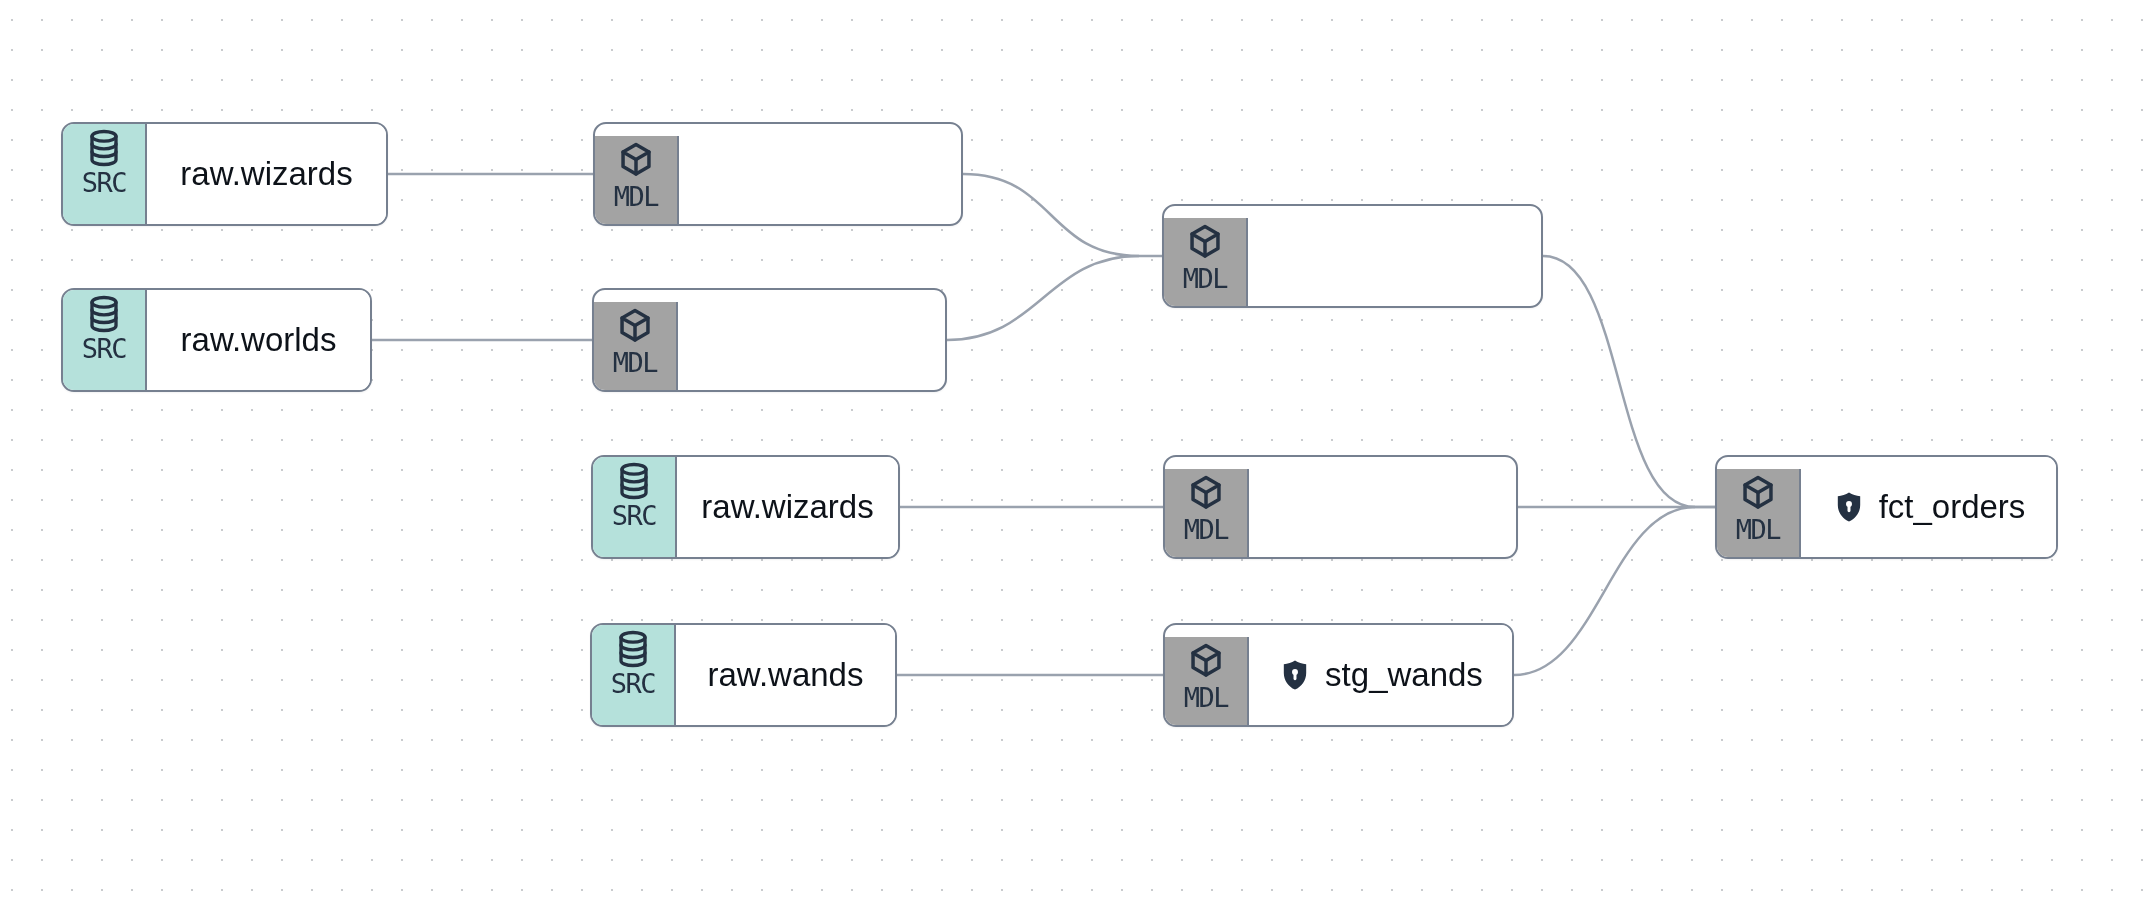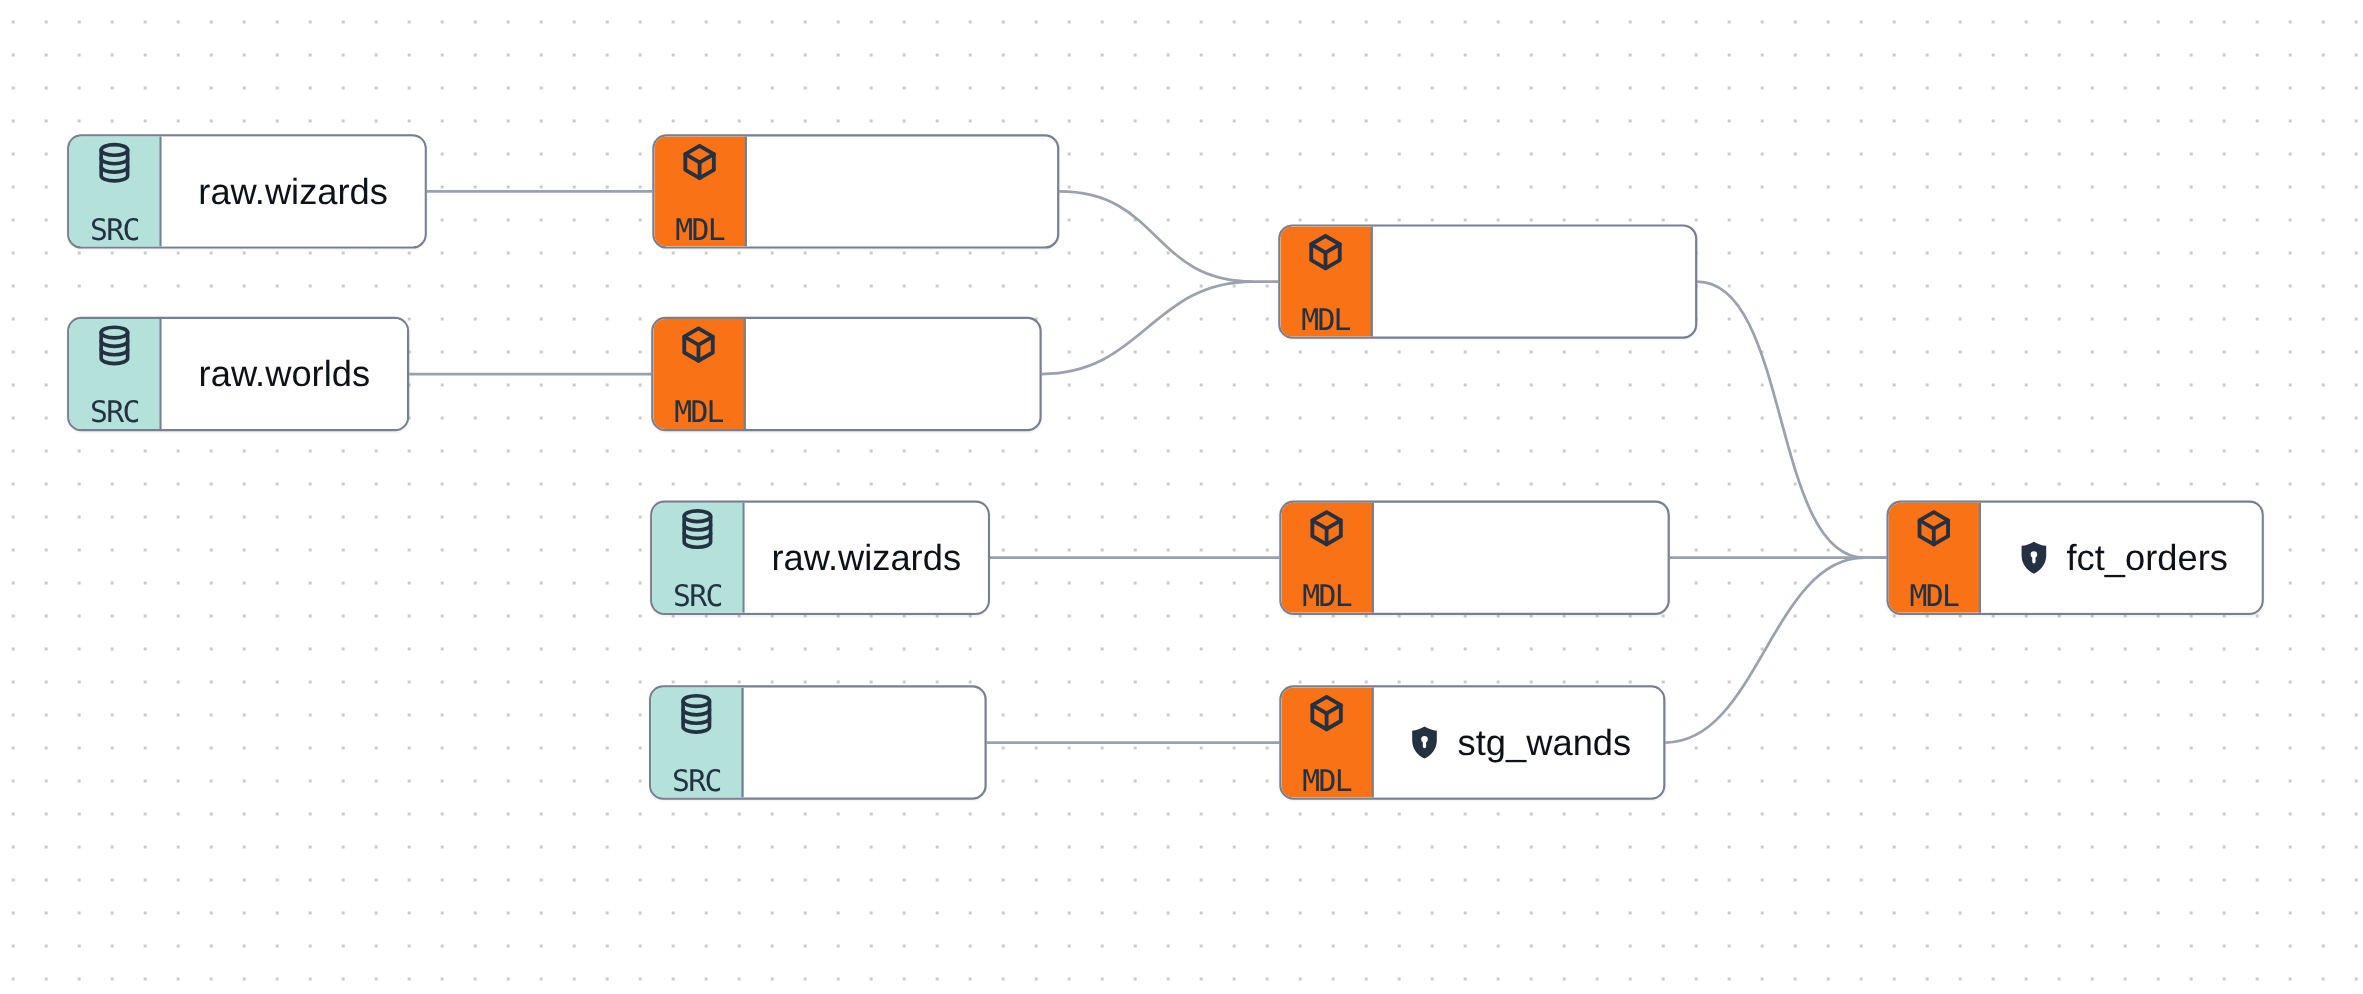--- a/index.html
+++ b/index.html
@@ -21,27 +21,27 @@
     height:104px;
     box-sizing:border-box;
     background:#ffffff;
     border:2.5px solid #768090;
     border-radius:13px;
     overflow:hidden;
     box-shadow:0 1px 2px rgba(30,41,59,0.06);
   }
   .node-kind{
     width:82px;flex:none;
-    display:flex;flex-direction:column;align-items:center;justify-content:space-between;
+    display:flex;flex-direction:column;align-items:center;justify-content:flex-start;
     gap:1px;
     border-right:2.5px solid #768090;
     padding-top:4px;
   }
   .kind-src{background:#b5e1db;}
-  .kind-mdl{background:#f97316;}
+  .kind-mdl{background:#a3a3a3;margin-top:12px;}
   .kind-icon{display:block;line-height:0;}
   .kind-icon svg{display:block;}
   .kind-label{
     font-family:"DejaVu Sans Mono",monospace;
     font-size:27px;font-weight:500;
     letter-spacing:-1.5px;
     color:#243142;
     line-height:1.05;
   }
   .node-body{
@@ -201,20 +201,23 @@
             <g class="stroke-ico">
               <ellipse cx="12" cy="5" rx="7.2" ry="2.9"></ellipse>
               <path d="M4.8 5v4.6c0 1.6 3.22 2.9 7.2 2.9s7.2-1.3 7.2-2.9V5"></path>
               <path d="M4.8 9.6v4.6c0 1.6 3.22 2.9 7.2 2.9s7.2-1.3 7.2-2.9V9.6"></path>
               <path d="M4.8 14.2V19c0 1.6 3.22 2.9 7.2 2.9s7.2-1.3 7.2-2.9v-4.8"></path>
             </g>
           </svg>
       </span>
       <span class="kind-label">SRC</span>
     </div>
+    <div class="node-body">
+      <span class="node-label">raw.wands</span>
+    </div>
   </div>
 
   <div class="node" style="left:1163px;top:623px;width:351px;">
     <div class="node-kind kind-mdl">
       <span class="kind-icon">
         <svg width="42" height="42" viewBox="0 0 24 24">
             <g class="stroke-ico">
               <path d="M12 2.6 L19.4 6.9 L12 11.2 L4.6 6.9 Z"></path>
               <path d="M4.6 6.9 V15.1 L12 19.4 L19.4 15.1 V6.9"></path>
               <path d="M12 11.2 V19.4"></path>

